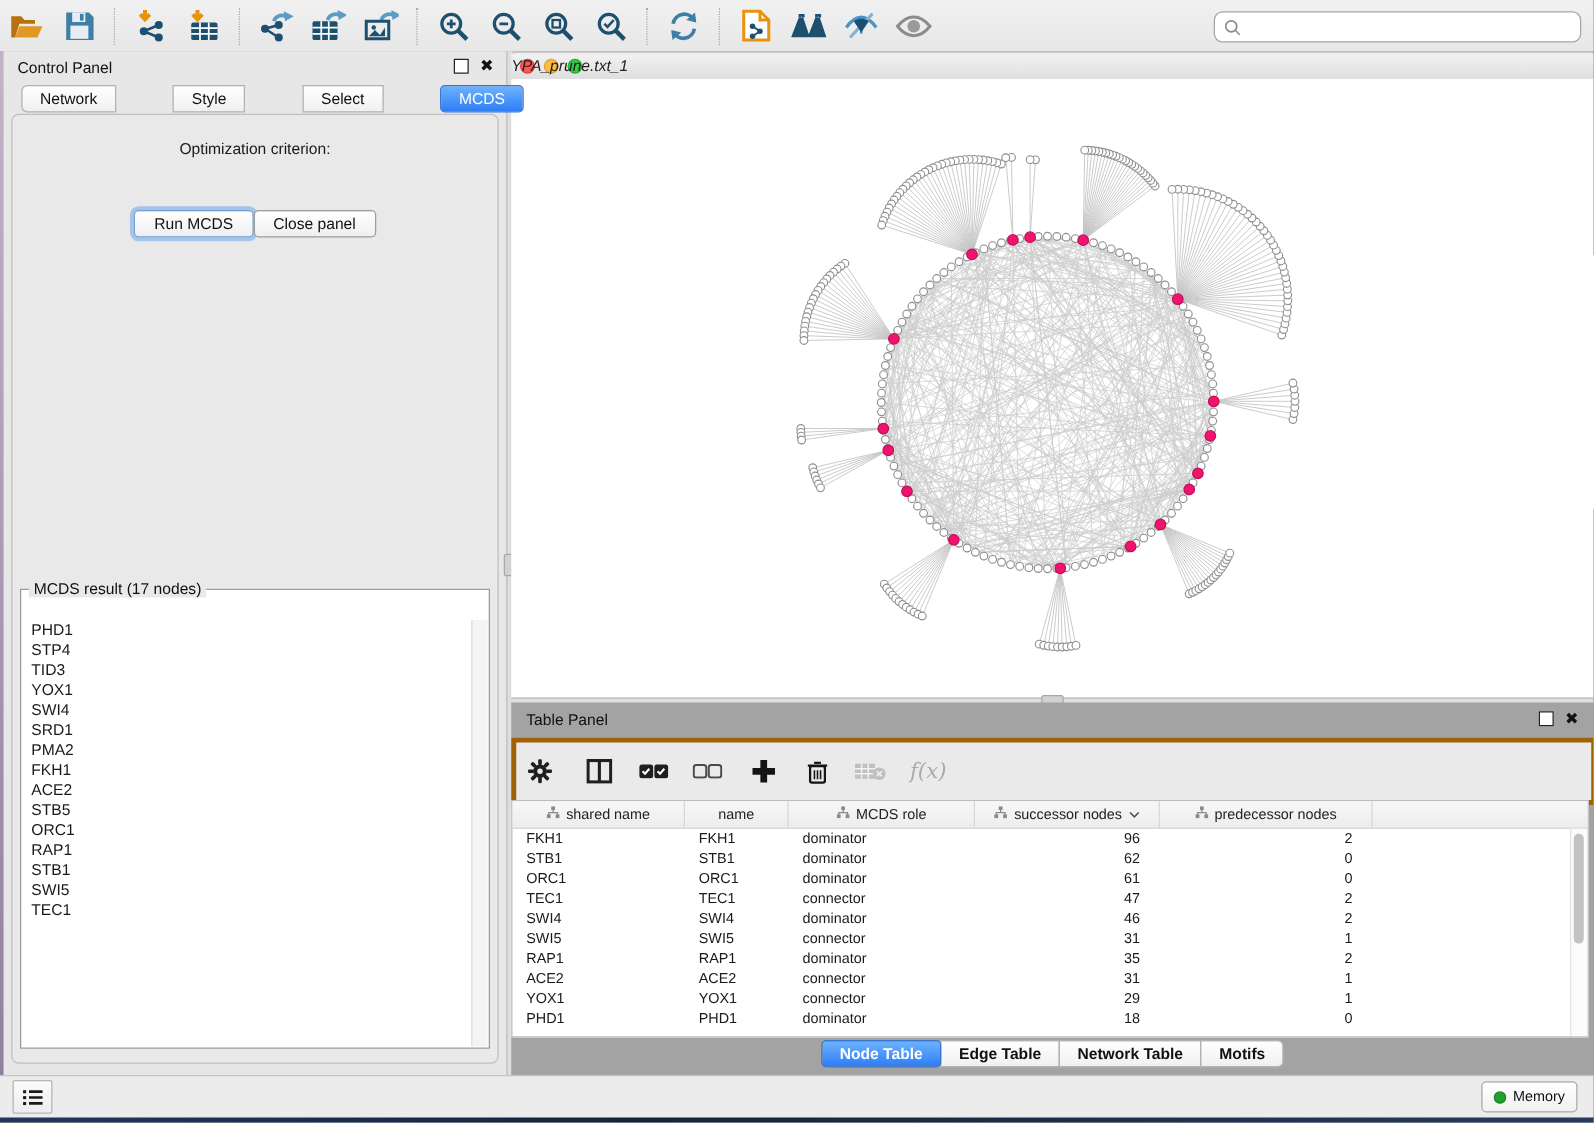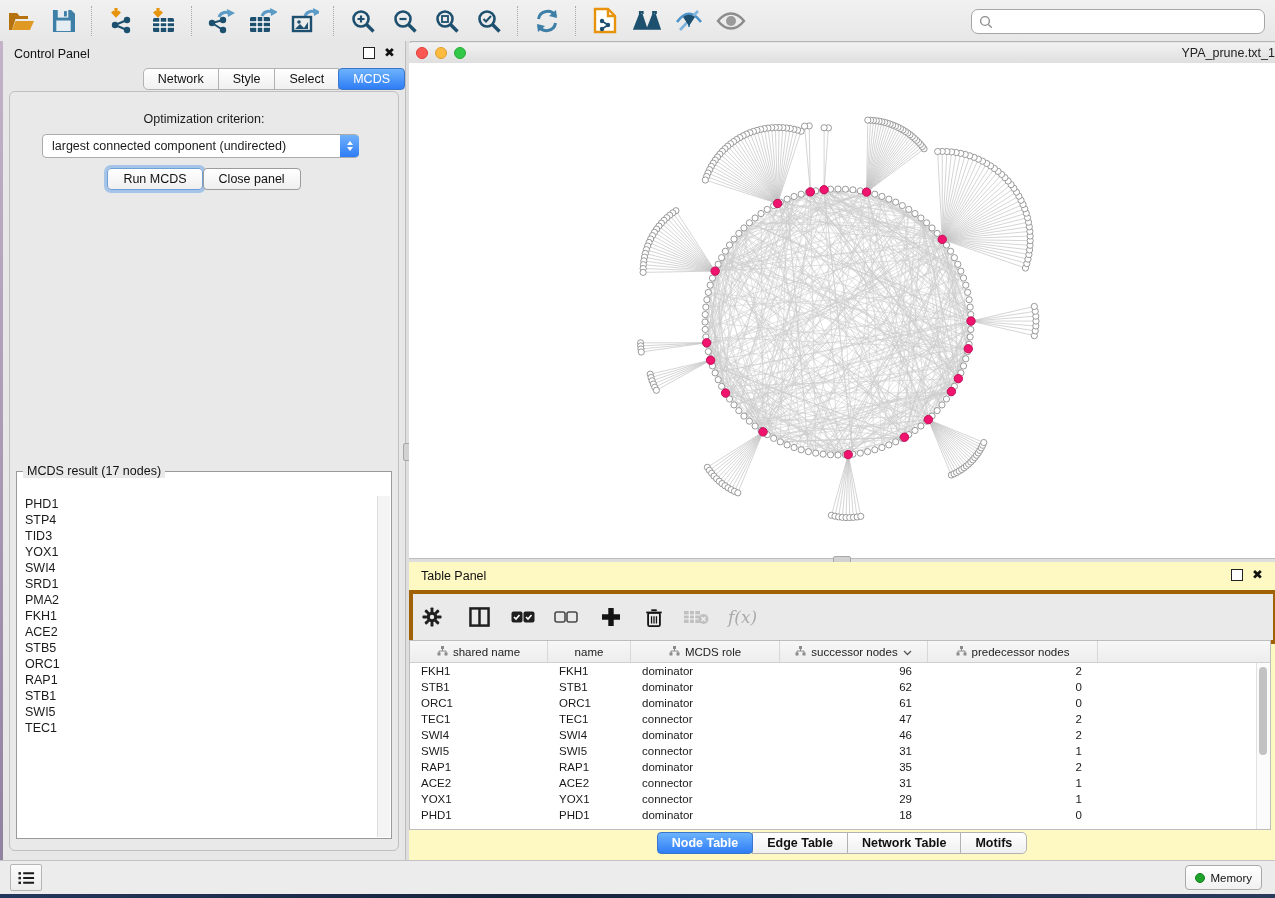--- a/index.html
+++ b/index.html
@@ -18,21 +18,21 @@
   
   .lstrip{position:absolute;left:0;top:41px;width:3px;height:852px;background:linear-gradient(#c3b2c8,#8e7f9e);}
   .bstrip{position:absolute;left:0;top:893px;width:1275px;height:5px;background:linear-gradient(90deg,#23375c,#16233d 40%,#2a3a5a);}
   
   .control-panel{position:absolute;left:3px;top:41px;width:402px;height:819px;background:#e7e7e7;}
   .cp-header{position:absolute;left:0;top:0;width:100%;height:24px;}
   .cp-title{position:absolute;left:11px;top:6px;font-size:12.5px;color:#111;}
   .win-btns{position:absolute;right:10px;top:6px;display:flex;gap:9px;align-items:center;}
   .float-ic{width:10px;height:10px;border:1.6px solid #222;display:inline-block;background:#fff;}
   .close-ic{font-size:13px;font-weight:bold;color:#111;line-height:10px;}
-  .seg{position:absolute;top:27px;left:0;width:100%;display:flex;justify-content:flex-end;}
+  .seg{position:absolute;top:27px;left:14px;width:100%;display:flex;justify-content:space-between;}
   .seg-tab{height:20px;line-height:20px;padding:0 14px;background:linear-gradient(#ffffff,#f0f0f0);
            border:1px solid #b2b2b2;margin-left:-1px;font-size:12.5px;color:#111;}
   .seg-tab:first-child{border-radius:5px 0 0 5px;margin-left:0;}
   .seg-tab:last-child{border-radius:0 5px 5px 0;}
   .seg-tab.active{background:linear-gradient(#6db3fd,#2f7df6);border-color:#3a76cc;color:#fff;border-radius:4px;position:relative;z-index:2;}
   .cp-content{position:absolute;left:6px;right:6px;top:50px;bottom:9px;border:1px solid #bfbfbf;border-radius:6px;background:#e9e9e9;}
   .opt-label{position:absolute;top:20px;width:100%;text-align:center;font-size:12.5px;}
   .dropdown{position:absolute;left:32px;top:42px;width:315px;height:22px;background:#fff;border:1px solid #ababab;
             border-radius:4px;display:flex;align-items:center;}
   .dropdown .dd-text{flex:1;font-size:12.5px;padding-left:9px;white-space:nowrap;overflow:hidden;}
@@ -57,24 +57,24 @@
   .hsplit{position:absolute;left:409px;top:558px;width:866px;height:4px;background:#dedede;border-top:1px solid #bdbdbd;border-bottom:1px solid #bdbdbd;}
   .hsplit .knob{position:absolute;left:424px;top:-3px;width:16px;height:9px;background:#d2d2d2;border:1px solid #a8a8a8;border-radius:2px;}
   
   .net-titlebar{position:absolute;left:409px;top:43px;width:866px;height:20px;background:linear-gradient(#f2f2f2,#dfdfdf);
                 border-bottom:1px solid #b7b7b7;}
   .lights{position:absolute;left:7px;top:4px;display:flex;gap:7px;}
   .light{width:12px;height:12px;border-radius:50%;}
   .light.red{background:#fc5753;border:1px solid #df3e37;box-sizing:border-box;}
   .light.yellow{background:#fdbc40;border:1px solid #de9f34;box-sizing:border-box;}
   .light.green{background:#33c748;border:1px solid #27aa35;box-sizing:border-box;}
-  .net-title{position:absolute;left:0;right:0;top:3px;text-align:right;font-size:12.5px;color:#222;}
+  .net-title{position:absolute;left:0;right:0;top:3px;text-align:left;font-size:12.5px;color:#222;font-style:italic;}
   .net-canvas{position:absolute;left:409px;top:63px;width:866px;height:495px;background:#ffffff;overflow:hidden;}
   
-  .table-panel{position:absolute;left:409px;top:562px;width:866px;height:298px;background:#fef9c3;}
+  .table-panel{position:absolute;left:409px;top:562px;width:866px;height:298px;background:#a3a3a3;}
   .tp-title{position:absolute;left:12px;top:7px;font-size:12.5px;color:#111;}
   .tp-btns{position:absolute;right:12px;top:7px;display:flex;gap:9px;align-items:center;}
   .tp-toolbar{position:absolute;left:0px;top:28px;width:860px;height:46px;background:#eaeaea;border:4px solid #a16207;
               display:flex;align-items:center;}
   .tp-ic{margin:0 9px;display:flex;align-items:center;justify-content:center;}
   .fx{font-family:"DejaVu Serif",serif;font-style:italic;font-size:17px;color:#a9a9a9;margin:0 10px;}
   .tbl{position:absolute;left:0;top:78px;width:860px;height:188px;background:#fff;border:1px solid #bdbdbd;overflow:hidden;}
   .tbl-head{display:flex;height:21px;background:linear-gradient(#f7f7f7,#ededed);border-bottom:1px solid #cfcfcf;}
   .th{display:flex;align-items:center;justify-content:center;gap:5px;border-right:1px solid #d8d8d8;font-size:11.5px;color:#222;box-sizing:border-box;}
   .tbl-body{position:absolute;left:0;right:13px;top:22px;bottom:0;}
@@ -248,27 +248,20 @@
       </span>
     </div>
     <div class="seg">
         <div class="seg-tab">Network</div>
         <div class="seg-tab">Style</div>
         <div class="seg-tab">Select</div>
         <div class="seg-tab active">MCDS</div>
       </div>
     <div class="cp-content">
       <div class="opt-label">Optimization criterion:</div>
-      <div class="dropdown">
-        <span class="dd-text">largest connected component (undirected)</span>
-        <span class="dd-stepper">
-            <span class="tri up"></span>
-            <span class="tri down"></span>
-          </span>
-      </div>
       <div class="btn-row">
         <button class="btn focused">Run MCDS</button>
         <button class="btn">Close panel</button>
       </div>
       <fieldset class="mcds">
         <legend>MCDS result (17 nodes)</legend>
         <div class="list">
             <div class="list-item">PHD1</div>
             <div class="list-item">STP4</div>
             <div class="list-item">TID3</div>

